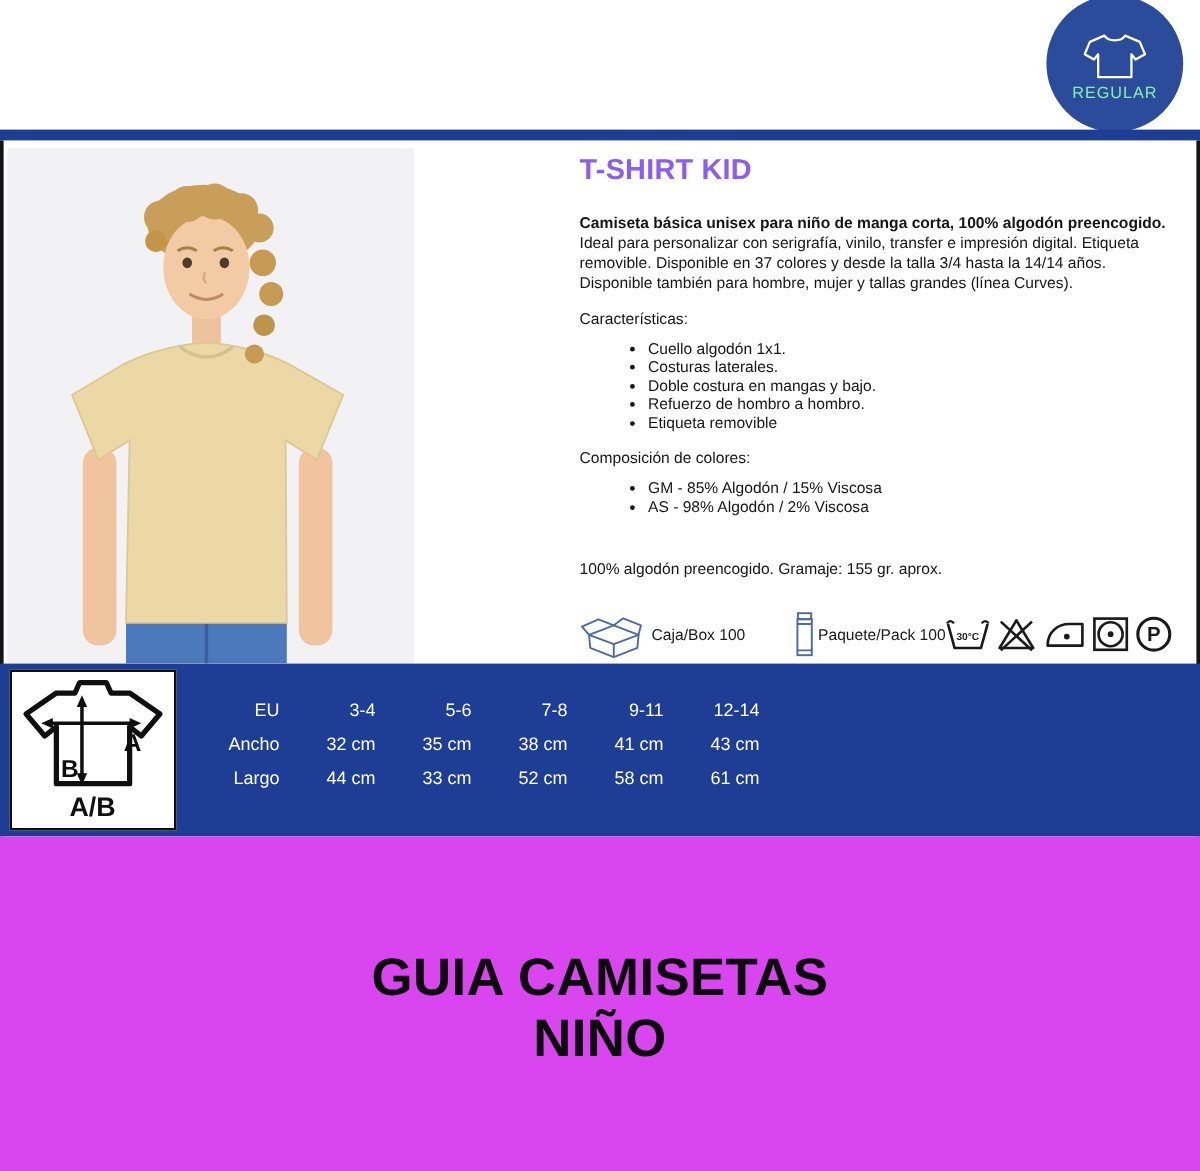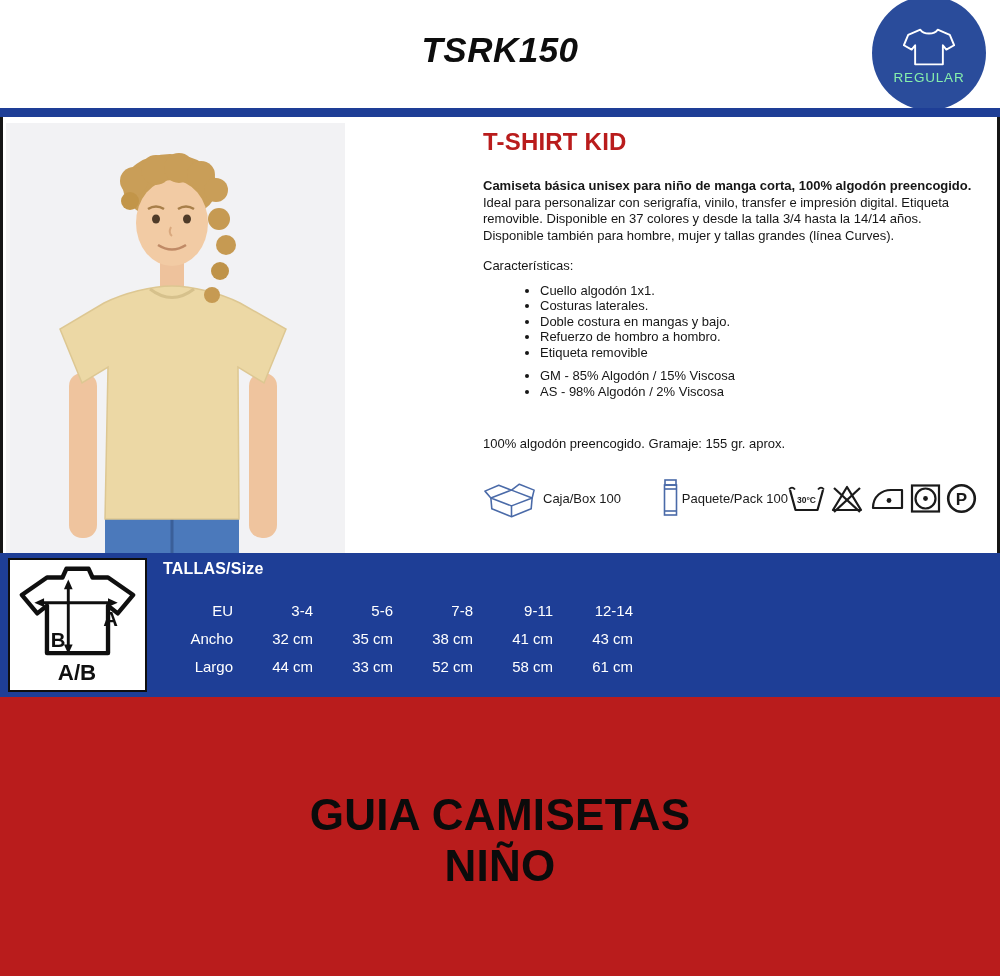--- a/index.html
+++ b/index.html
@@ -17,21 +17,21 @@
 
   .blue-rule { position:absolute; top:108px; left:0; width:1000px; height:9px; background:#1e3e96; }
   .frame-left  { position:absolute; top:117px; left:0;   width:3px; height:580px; background:#151515; }
   .frame-right { position:absolute; top:117px; left:997px; width:3px; height:580px; background:#151515; }
 
   
   .photo { position:absolute; left:6px; top:123px; width:339px; height:430px; }
 
   
   .spec { position:absolute; left:483px; top:128px; width:494px; }
-  .spec h1 { font-size:24px; font-weight:bold; color:#b91c1c; letter-spacing:0.2px; }
+  .spec h1 { font-size:24px; font-weight:bold; color:#8b5cf6; letter-spacing:0.2px; }
   .spec p, .spec li { font-size:13px; line-height:16.5px; color:#161616; }
   .desc { margin-top:22px; }
   .desc .b { font-weight:bold; }
   .sec-label { margin-top:14px; }
   .spec ul { margin-top:8px; padding-left:57px; }
   .spec li { line-height:15.6px; }
   .fabric-note { margin-top:36px; }
 
   .packaging { margin-top:26px; display:flex; align-items:center; }
   .pack-item { display:flex; align-items:center; }
@@ -44,29 +44,28 @@
   .diagram-box { position:absolute; left:8px; top:5px; width:139px; height:134px;
     background:#fff; border:2.5px solid #0f0f0f; display:flex; align-items:center; justify-content:center; }
   .size-table { position:absolute; left:163px; top:7px; color:#fff; }
   .size-table-title { font-size:16px; font-weight:bold; letter-spacing:0.2px; }
   .size-grid { margin-top:24px; display:grid; grid-template-columns:70px repeat(5, 80px); row-gap:11px;
     font-size:15px; }
   .size-grid .lab { text-align:right; }
   .size-grid .val { text-align:right; }
 
   
-  .footer { position:absolute; top:697px; left:0; width:1000px; height:279px; background:#b91c1c; text-align:center; }
+  .footer { position:absolute; top:697px; left:0; width:1000px; height:279px; background:#d946ef; text-align:center; }
   .footer-title { margin-top:92px; font-size:44px; font-weight:bold; line-height:1.16; color:#0b0b0b; letter-spacing:0.3px; }
 </style>
 </head>
 <body>
 
 <div class="page">
 
-  <div class="product-code">TSRK150</div>
 
   <div class="badge">
     <svg width="52" height="40" viewBox="0 0 60 46">
       <path d="M20,3 L6,9 1,21 10,26 14,21 14,43 46,43 46,21 50,26 59,21 54,9 40,3 C36,9 24,9 20,3 Z" fill="none" stroke="#ffffff" stroke-width="2.2" stroke-linejoin="round"></path>
     </svg>
     <div class="badge-label">REGULAR</div>
   </div>
 
   <div class="blue-rule"></div>
   <div class="frame-left"></div>
@@ -116,20 +115,21 @@
 
     <p class="sec-label">Características:</p>
     <ul>
       <li>Cuello algodón 1x1.</li>
       <li>Costuras laterales.</li>
       <li>Doble costura en mangas y bajo.</li>
       <li>Refuerzo de hombro a hombro.</li>
       <li>Etiqueta removible</li>
     </ul>
 
+    <p class="sec-label">Composición de colores:</p>
     <ul>
       <li>GM - 85% Algodón / 15% Viscosa</li>
       <li>AS - 98% Algodón / 2% Viscosa</li>
     </ul>
 
     <p class="fabric-note">100% algodón preencogido. Gramaje: 155 gr. aprox.</p>
 
     <div class="packaging">
       <div class="pack-item">
         <svg width="57" height="40" viewBox="0 0 58 40">
@@ -199,21 +199,20 @@
         <line x1="32" y1="42" x2="100" y2="42" stroke="#0f0f0f" stroke-width="3"></line>
         <polygon points="23,42 33,37.5 33,46.5" fill="#0f0f0f"></polygon>
         <polygon points="109,42 99,37.5 99,46.5" fill="#0f0f0f"></polygon>
         <text x="94" y="66" font-size="21" font-weight="bold" fill="#0f0f0f">A</text>
         <text x="40" y="88" font-size="21" font-weight="bold" fill="#0f0f0f">B</text>
         <text x="67" y="122" text-anchor="middle" font-size="23" font-weight="bold" fill="#0f0f0f">A/B</text>
       </svg>
     </div>
 
     <div class="size-table">
-      <div class="size-table-title">TALLAS/Size</div>
       <div class="size-grid">
         <div class="lab">EU</div>
         <div class="val">3-4</div>
         <div class="val">5-6</div>
         <div class="val">7-8</div>
         <div class="val">9-11</div>
         <div class="val">12-14</div>
 
         <div class="lab">Ancho</div>
         <div class="val">32 cm</div>

